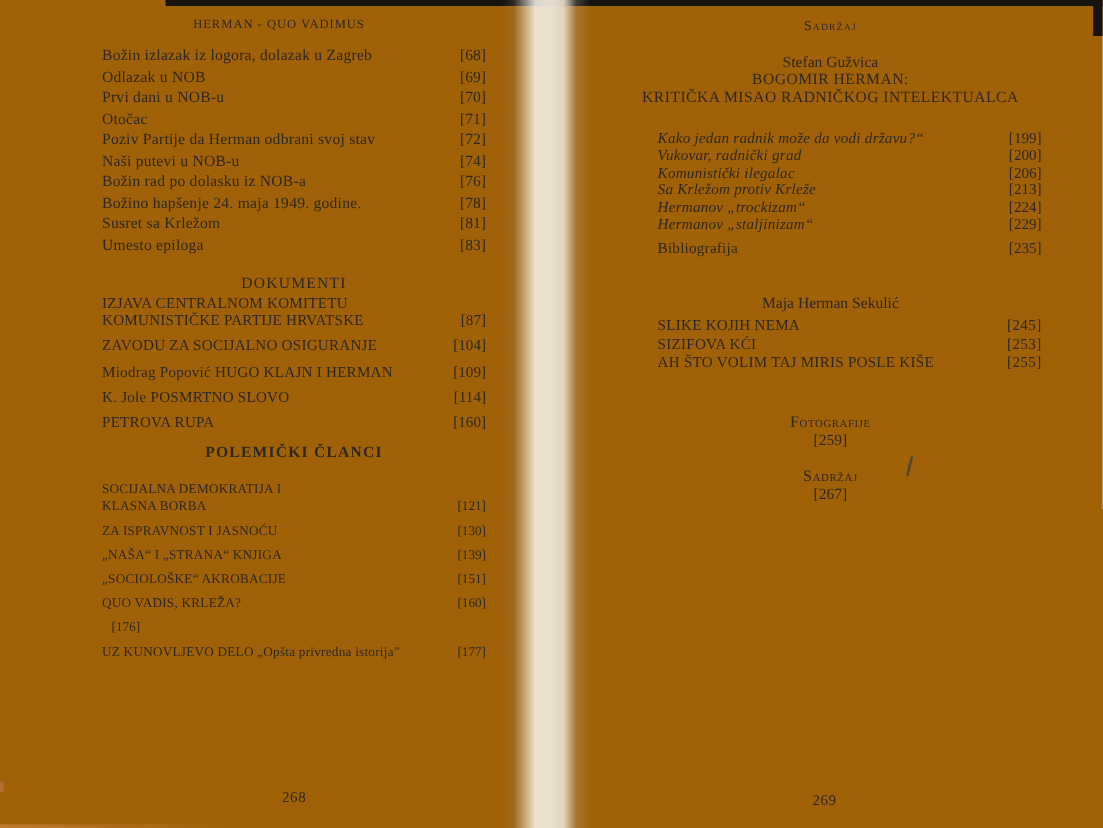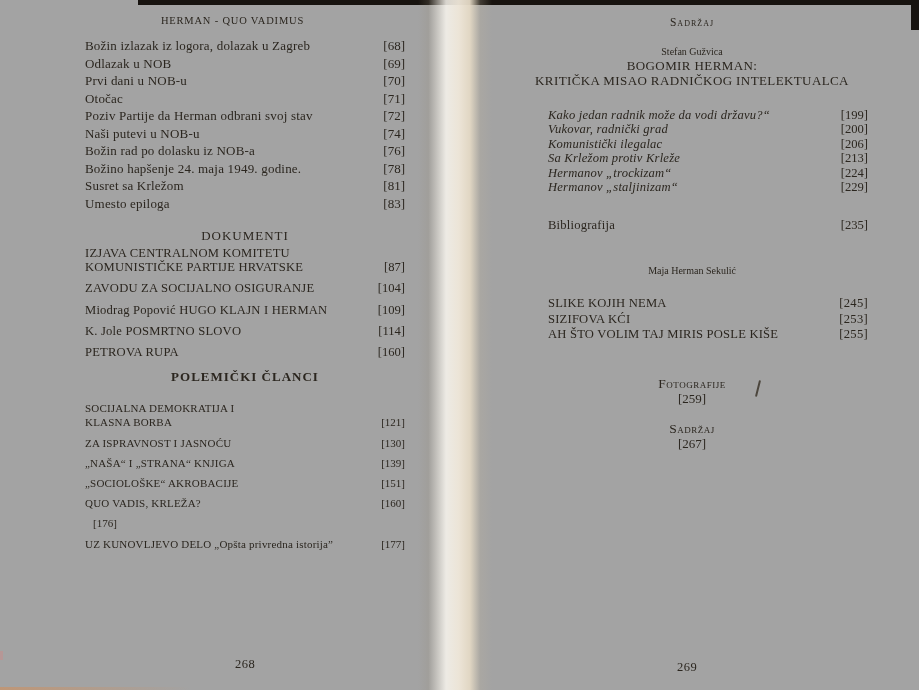--- a/index.html
+++ b/index.html
@@ -1,18 +1,18 @@
 <!DOCTYPE html>
 <html><head>
 <meta charset="utf-8">
 <style>
   html,body{margin:0;padding:0;background:#ffffff;}
   .scan{
     position:relative;width:919px;height:690px;overflow:hidden;
-    background:#a3a3a3;
+    background:#a16207;
     font-family:"Liberation Serif","DejaVu Serif",serif;
     color:#2b261f;
   }
   
   .topbar{position:absolute;top:0;left:138px;right:0;height:5px;background:#17130f;}
   .topbar-corner{position:absolute;top:0;right:0;width:8px;height:30px;background:#17130f;}
   .gutter{
     position:absolute;top:0;left:418px;width:74px;height:690px;
     background:linear-gradient(to right,
       rgba(140,130,115,0) 0%,
@@ -41,28 +41,28 @@
   .toc-page{margin-left:8px;white-space:nowrap;}
 
   .sec-tight .toc-row{line-height:17.5px;}
   .sec-spaced .toc-row{line-height:14.2px;margin-bottom:7px;font-size:12.6px;gap:40px;}
   .sec-spaced2 .toc-row{line-height:14.2px;margin-bottom:6px;font-size:11px;}
   .section-heading{text-align:center;font-size:13px;letter-spacing:1px;}
   .section-heading.h-doc{margin-top:16px;margin-bottom:2px;}
   .section-heading.h-pol{margin-top:10px;margin-bottom:16px;font-weight:bold;}
 
   .right-rh{line-height:13px;font-size:11.5px;letter-spacing:1px;}
-  .author{text-align:center;font-size:10px;line-height:14px;margin-top:16px;}
+  .author{text-align:center;font-size:13px;line-height:14px;margin-top:16px;}
   .book-title{text-align:center;font-size:13px;letter-spacing:0.4px;line-height:14.5px;}
   .chapters{margin-top:20px;padding-left:32px;}
   .chapters .toc-row{font-size:12.6px;line-height:14.4px;}
   .chapters.ital .toc-row .toc-label{font-style:italic;}
-  .chapters.bib{margin-top:24px;}
+  .chapters.bib{margin-top:6px;}
   .author2{margin-top:31px;}
-  .chapters.caps{margin-top:18px;text-align:center;}
+  .chapters.caps{margin-top:4px;text-align:center;}
   .chapters.caps .toc-row{line-height:15.8px;letter-spacing:0.3px;}
 
   .center-block{text-align:center;font-size:13px;line-height:14.5px;}
   .center-block .cb-label{font-size:13.5px;letter-spacing:0.5px;}
   .center-block.photos{margin-top:34px;}
   .center-block.contents{margin-top:16px;}
 
   .pagenum{position:absolute;font-size:12.5px;letter-spacing:0.5px;}
   .pagenum-left{left:235px;top:657px;}
   .pagenum-right{left:677px;top:660px;}

